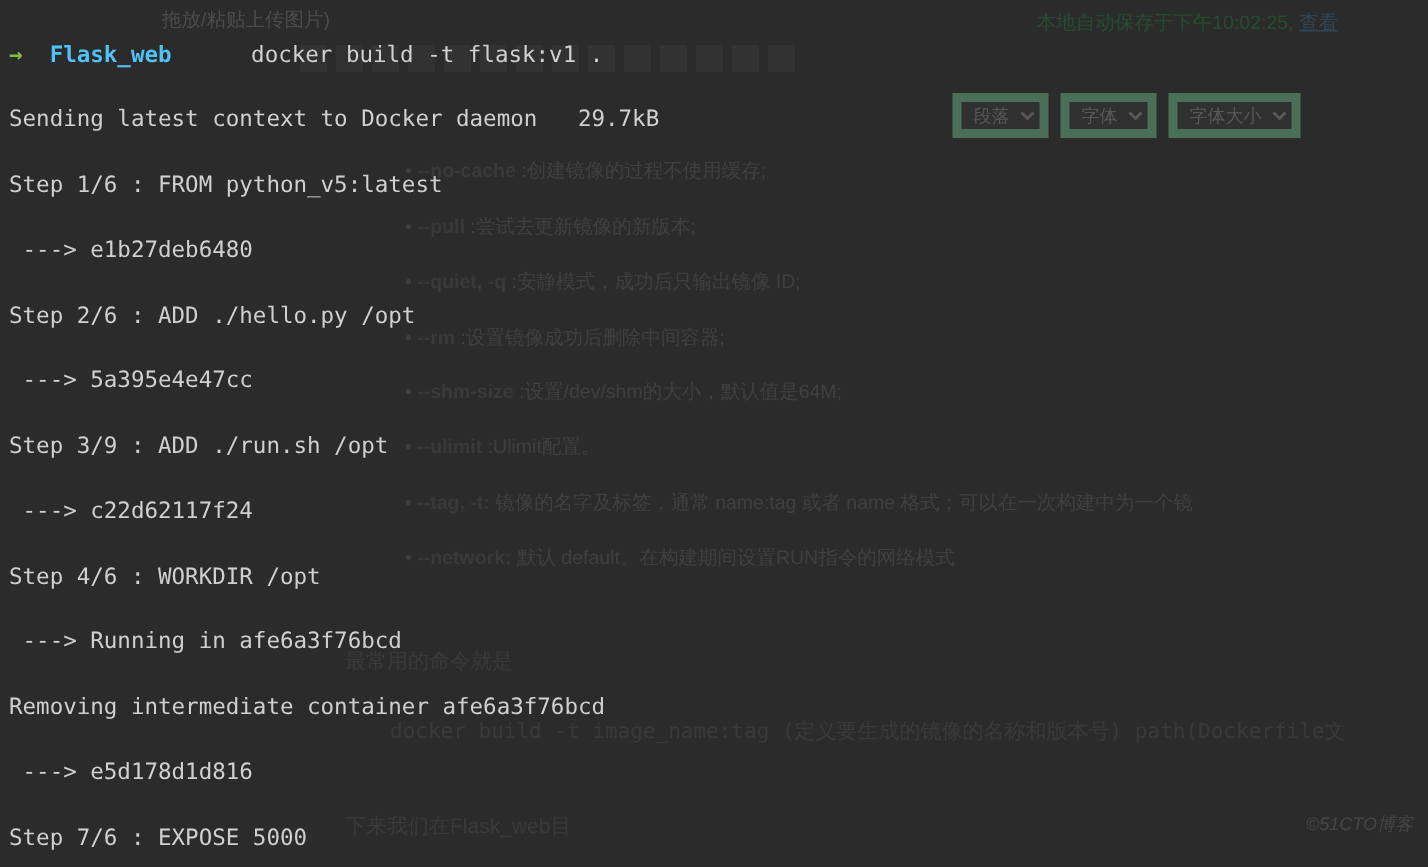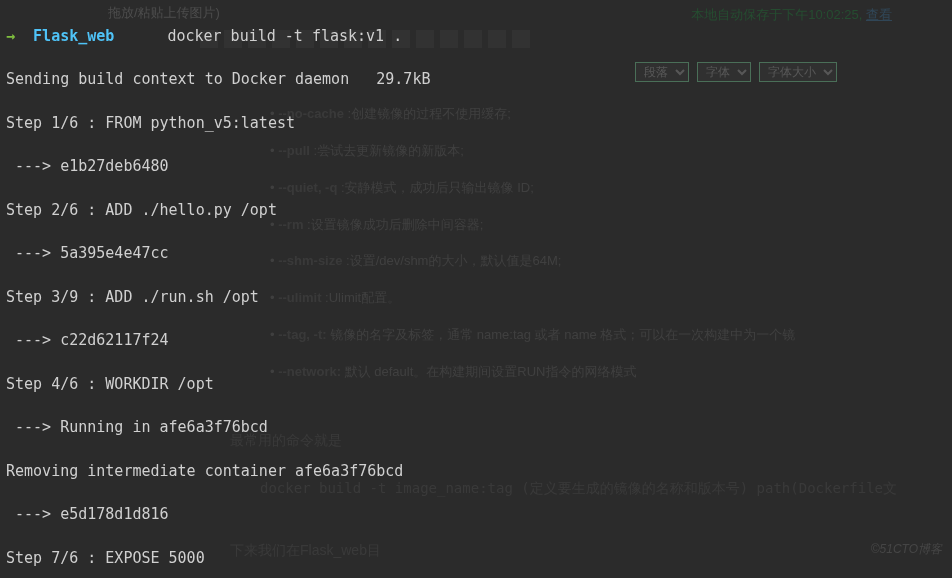--- a/index.html
+++ b/index.html
@@ -26,23 +26,22 @@
       left: 0;
       width: 100%;
       height: 100%;
       opacity: 0.35;
       font-family: Arial, sans-serif;
       font-size: 13px;
       color: #555;
       pointer-events: none;
     }
     .editor-toolbar {
-      padding: 4px 84px;
+      padding: 4px 108px;
       color: #888;
-      margin-left: 24px;
     }
     .editor-save {
       position: absolute;
       top: 6px;
       right: 60px;
       color: #1a8a3a;
       font-size: 13px;
     }
     .editor-save a { color: #3a7aaa; text-decoration: underline; text-align: center; }
     .editor-icons {
@@ -63,21 +62,21 @@
     }
     .editor-selects {
       position: absolute;
       top: 62px;
       left: 635px;
       display: flex;
       gap: 8px;
     }
     .editor-selects select {
       background: #3a3a3a;
-      border: 1px solid #86efac;
+      border: 6px solid #86efac;
       color: #aaa;
       font-size: 12px;
       padding: 1px 4px;
     }
     .bg-list {
       position: absolute;
       top: 105px;
       left: 270px;
       font-size: 13px;
       color: #666;
@@ -158,21 +157,21 @@
     <li>• <strong>--network:</strong><span> 默认 default。在构建期间设置RUN指令的网络模式</span></li>
   </ul>
   <div class="bg-text" style="top:430px;left:230px">最常用的命令就是</div>
   <div class="bg-text" style="top:478px;left:260px;font-family:monospace">docker  build -t  image_name:tag (定义要生成的镜像的名称和版本号)   path(Dockerfile文</div>
   <div class="bg-text" style="top:540px;left:230px">下来我们在Flask_web目</div>
   <div class="watermark">©51CTO博客</div>
 </div>
 
 <div class="terminal">
 <div><span class="arrow">→  </span><span class="dir">Flask_web</span> <span class="cmd">docker build -t flask:v1 .</span></div>
-<div>Sending build context to Docker daemon   29.7kB</div>
+<div>Sending latest context to Docker daemon   29.7kB</div>
 <div>Step 1/6 : FROM python_v5:latest</div>
 <div> ---&gt; e1b27deb6480</div>
 <div>Step 2/6 : ADD ./hello.py /opt</div>
 <div> ---&gt; 5a395e4e47cc</div>
 <div>Step 3/9 : ADD ./run.sh /opt</div>
 <div> ---&gt; c22d62117f24</div>
 <div>Step 4/6 : WORKDIR /opt</div>
 <div> ---&gt; Running in afe6a3f76bcd</div>
 <div>Removing intermediate container afe6a3f76bcd</div>
 <div> ---&gt; e5d178d1d816</div>

